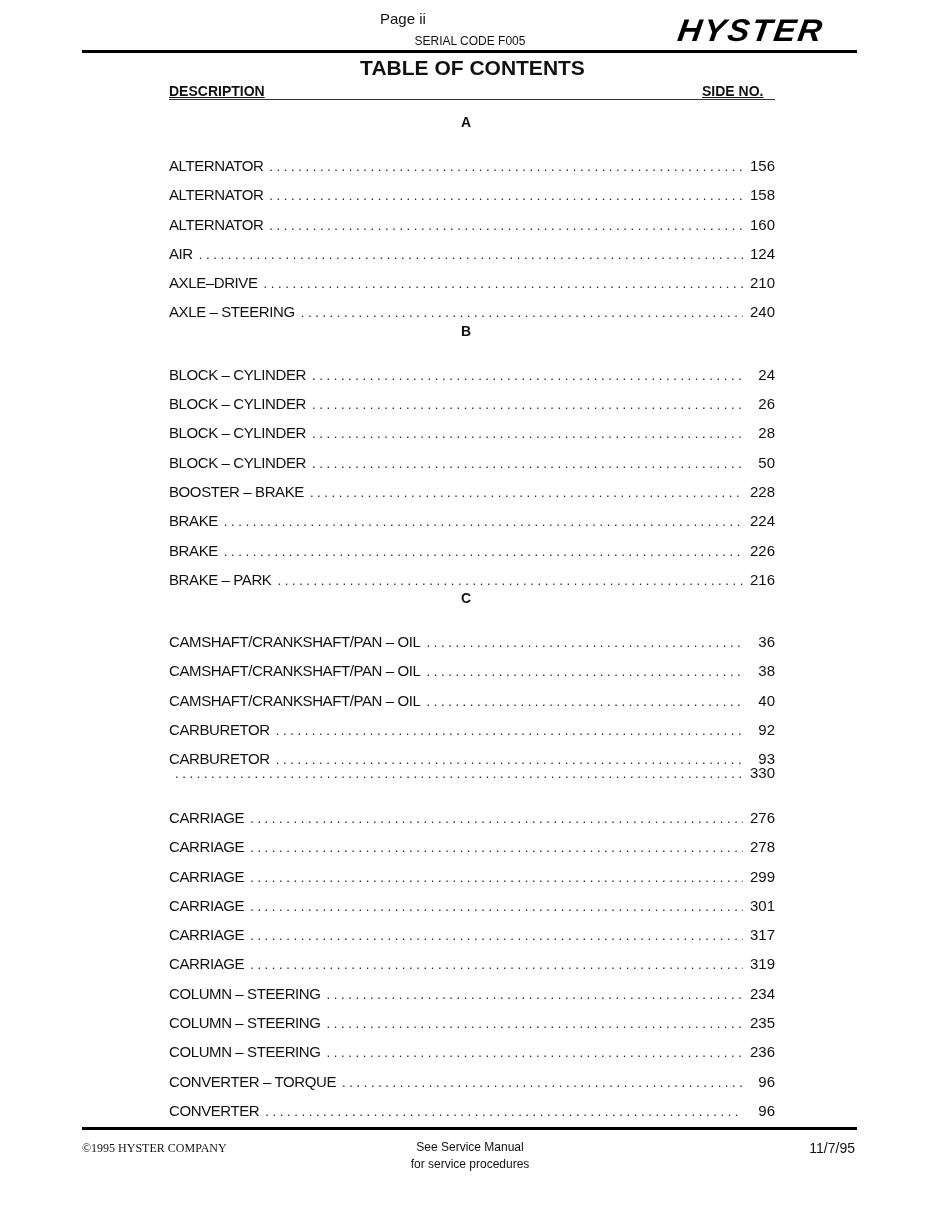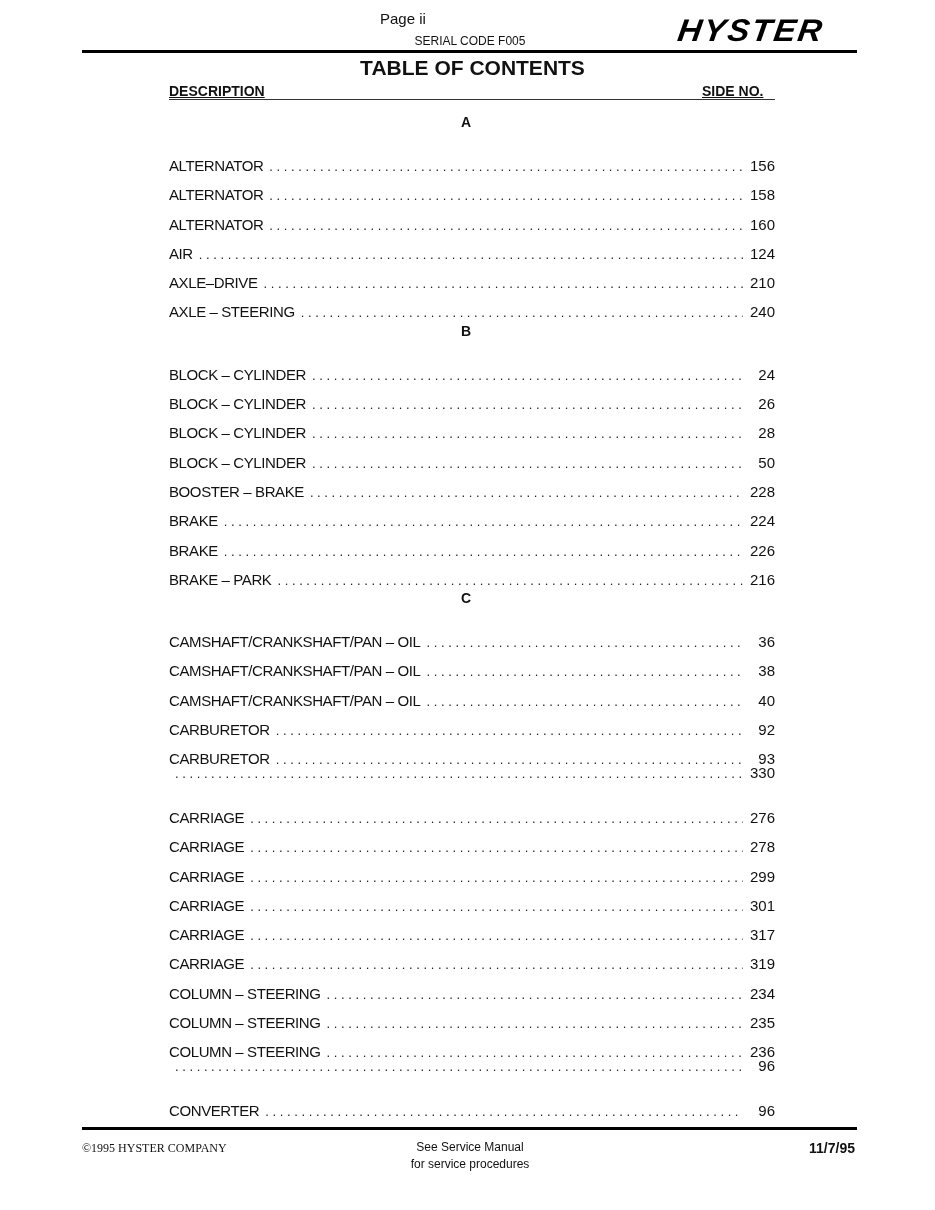--- a/index.html
+++ b/index.html
@@ -30,21 +30,21 @@
       font-size: 13px; letter-spacing: 3.4px; color: #222;
     }
     .row .dots::before { content: ". . . . . . . . . . . . . . . . . . . . . . . . . . . . . . . . . . . . . . . . . . . . . . . . . . . . . . . . . . . . . . . . . . . . . . . . . . . . . . . . . . . . . . . . . . . . . . . . . . . . . . . . . . . . . . . . . . . . . . . . . . . . . . . . . . . . . . . . . . . . . . . . . . . . . . . . . . . . . . . . . . . . . . . . . . . ."; letter-spacing: 0; }
     .row .pg { white-space: nowrap; min-width: 26px; text-align: right; }
 
     .section-gap { height: 8px; }
 
     .bottom-rule { position: absolute; left: 82px; top: 1127px; width: 775px; height: 3px; background: #000; }
     .foot-left { position: absolute; left: 82px; top: 1141px; font-size: 12px; font-family: Liberation Serif, serif; }
     .foot-center { position: absolute; left: 320px; top: 1139px; width: 300px; text-align: center; font-size: 12px; line-height: 17px; }
-    .foot-right { position: absolute; left: 790px; top: 1140px; font-size: 14px; width: 65px; text-align: right; font-weight: bold; }
+    .foot-right { position: absolute; left: 790px; top: 1140px; font-size: 14px; width: 65px; text-align: right; }
   </style>
 </head>
 <body>
 
 <div class="page-num">Page ii</div>
 <div class="serial">SERIAL CODE F005</div>
 <div class="logo">HYSTER</div>
 <div class="top-rule"></div>
 
 <div class="title">TABLE OF CONTENTS</div>
@@ -196,20 +196,21 @@
       <span class="desc">COLUMN – STEERING</span>
       <span class="dots"></span>
       <span class="pg">235</span>
     </div>
     <div class="row">
       <span class="desc">COLUMN – STEERING</span>
       <span class="dots"></span>
       <span class="pg">236</span>
     </div>
     <div class="row">
+      <span class="desc">CONVERTER – TORQUE</span>
       <span class="dots"></span>
       <span class="pg">96</span>
     </div>
     <div class="row">
       <span class="desc">CONVERTER</span>
       <span class="dots"></span>
       <span class="pg">96</span>
     </div>
   </div>
 

